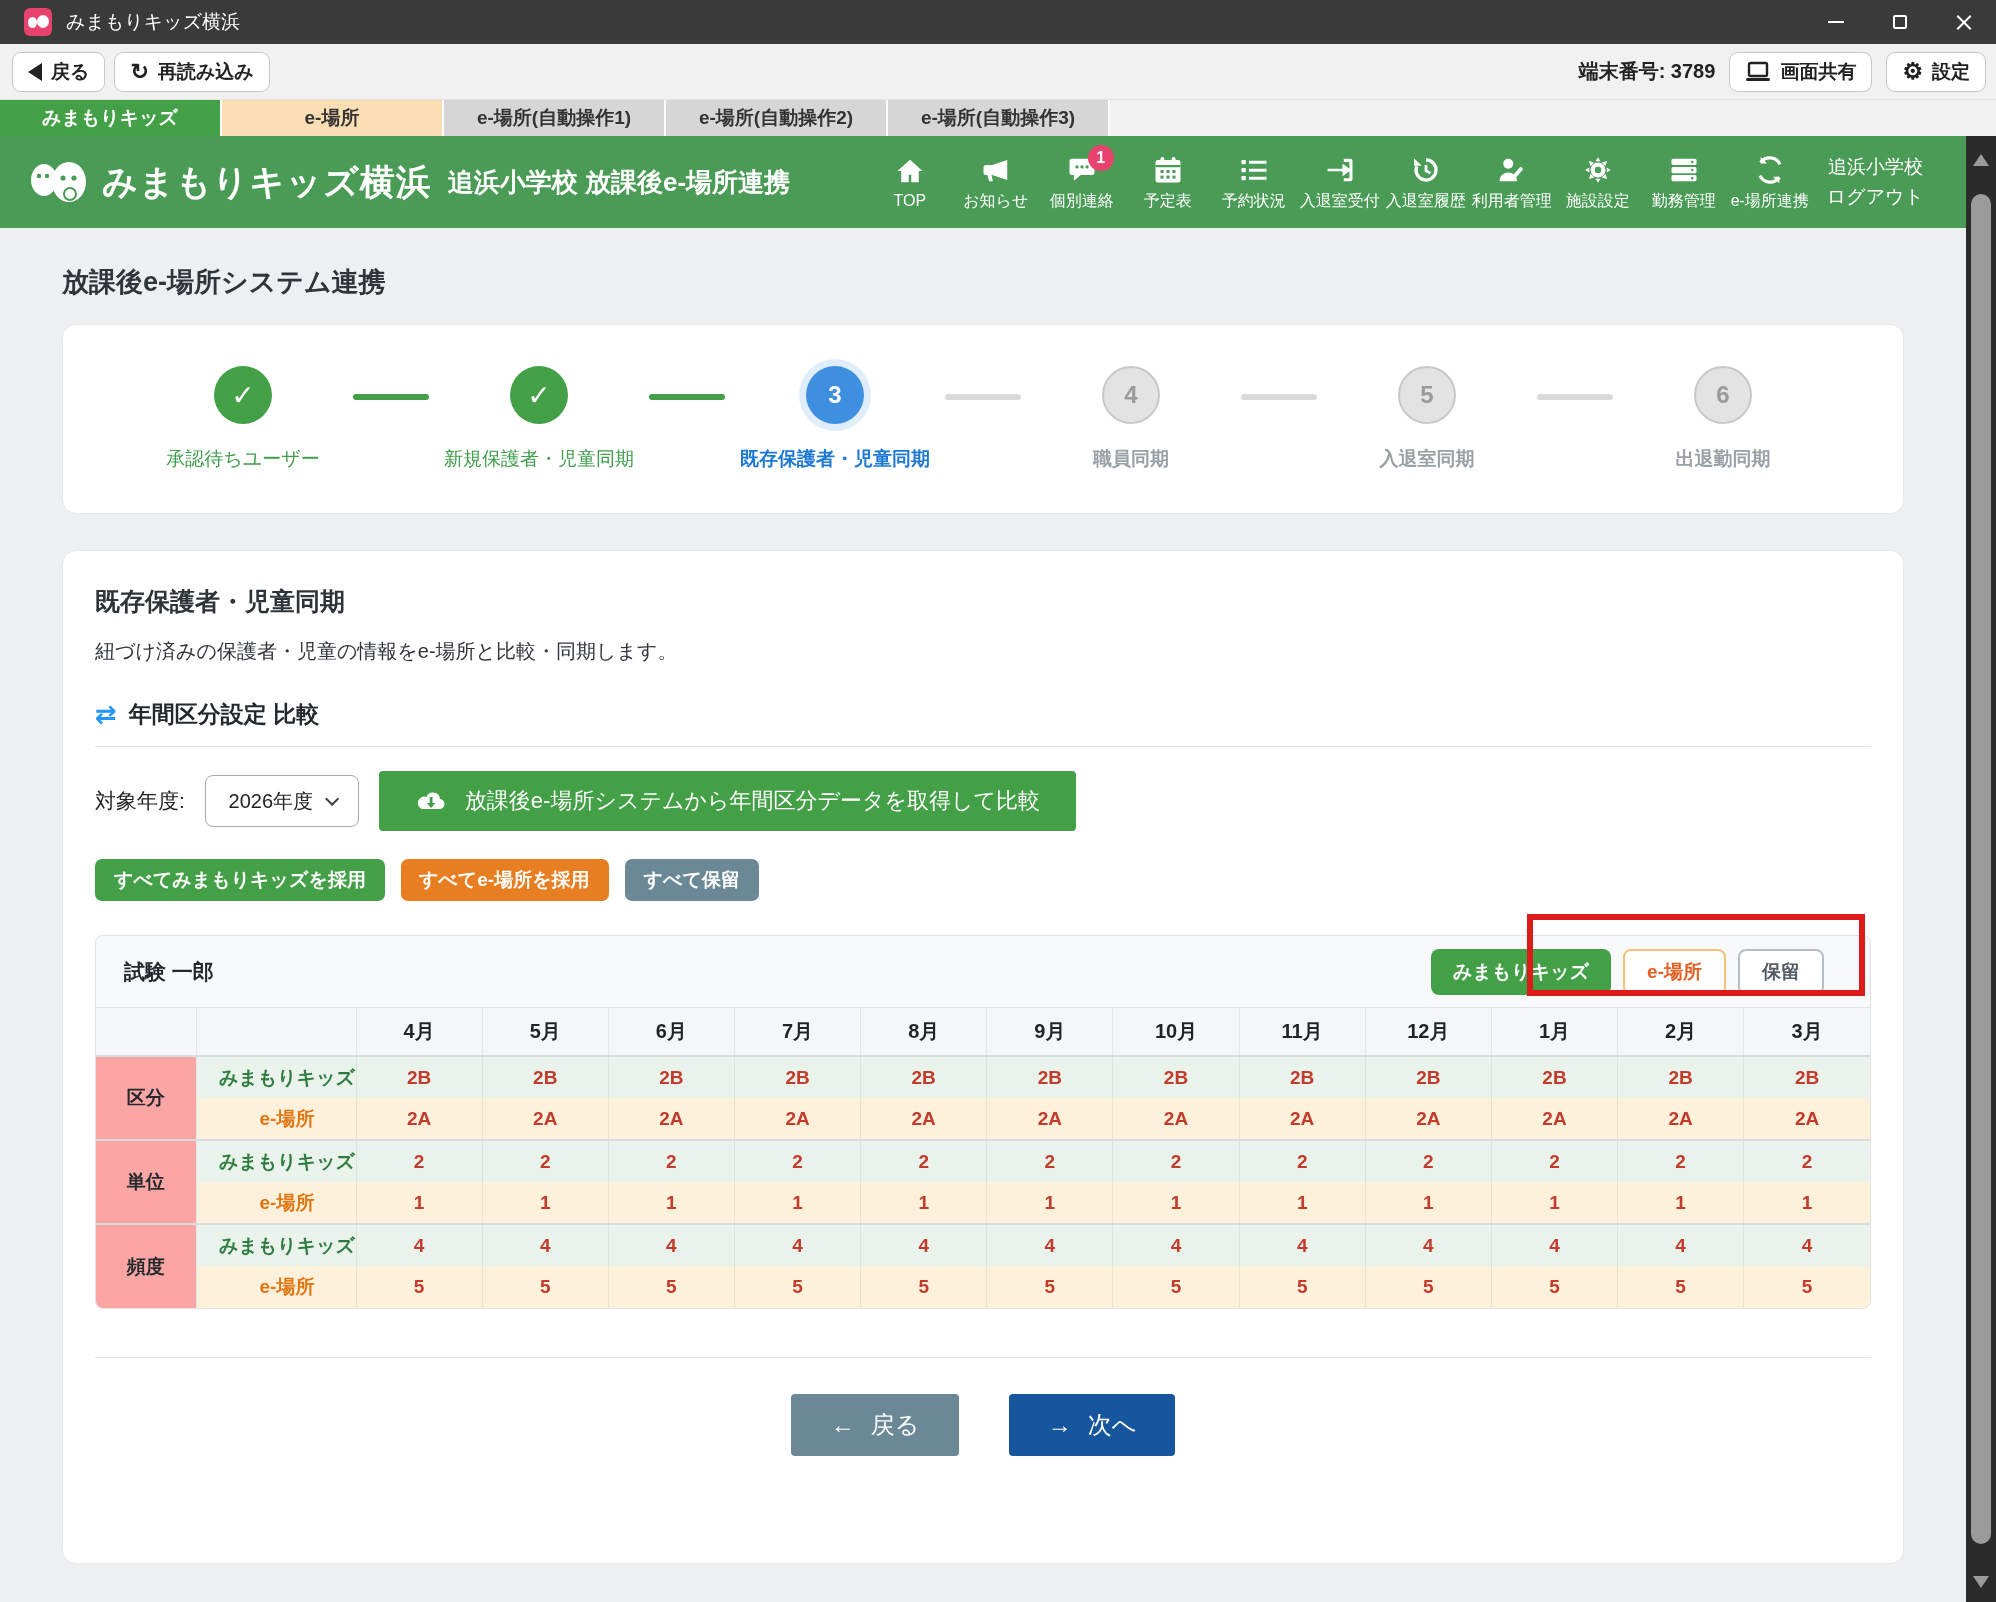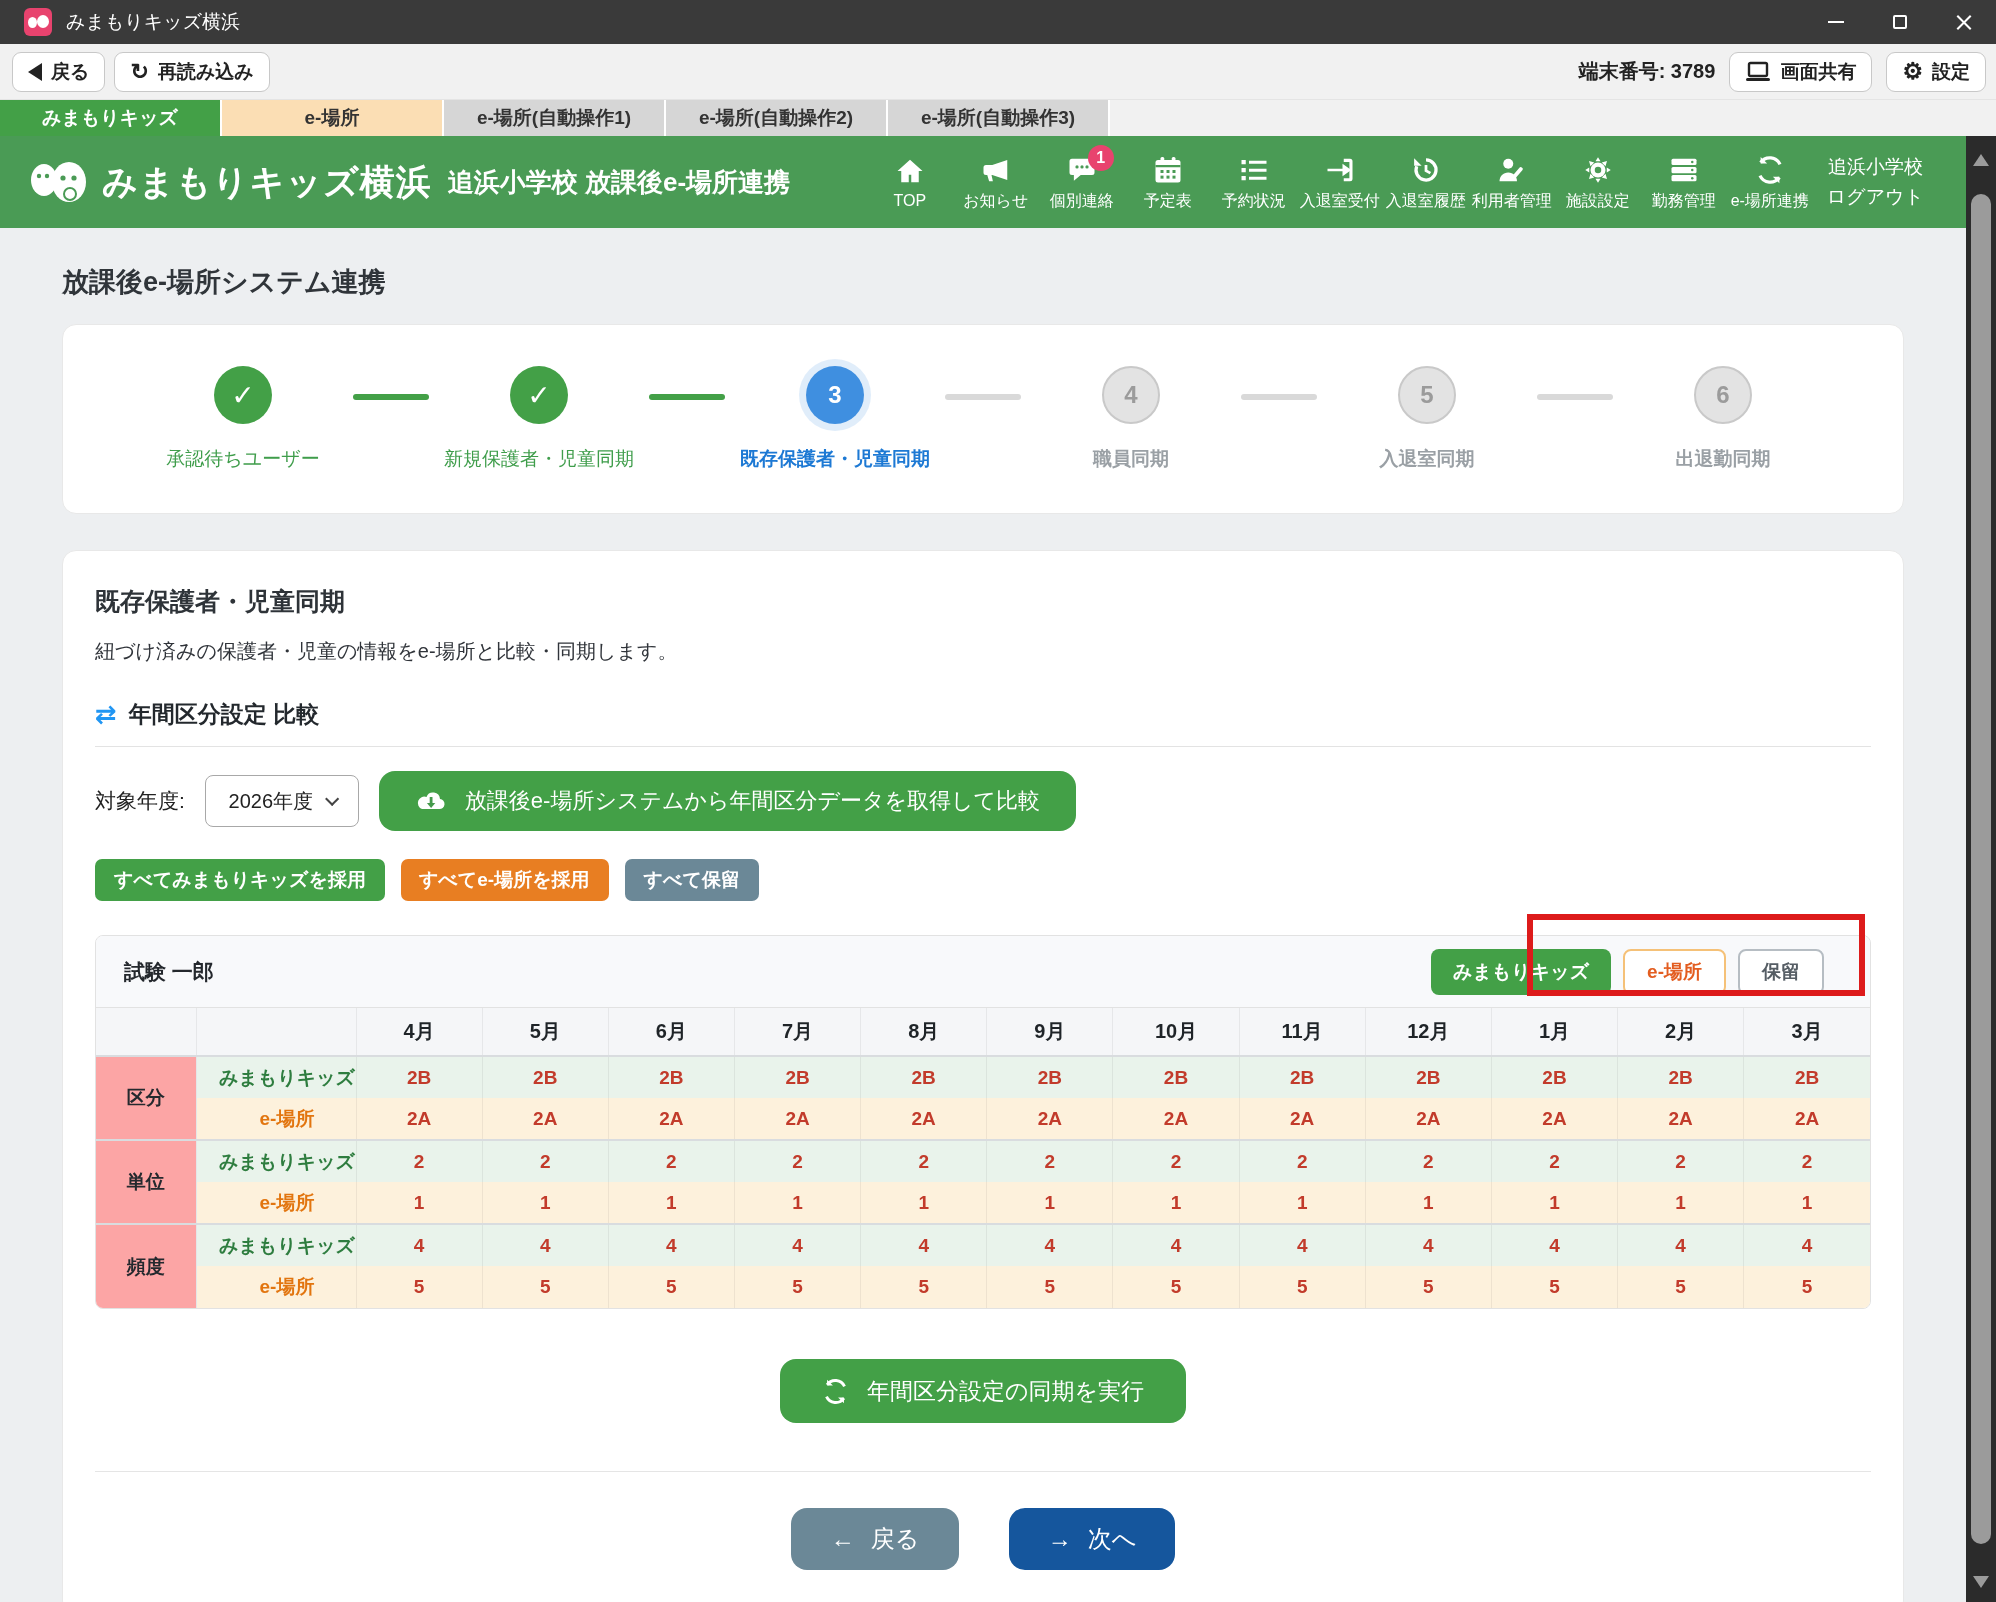--- a/index.html
+++ b/index.html
@@ -75,21 +75,21 @@
   .panel-desc { margin-top:20px; font-size:20px; color:#30343a; }
   .section-row { margin-top:34px; display:flex; align-items:center; gap:12px; }
   .section-ic { color:var(--accent_blue,#2196f3); font-size:26px; font-weight:800; }
   .section-title { font-size:23px; font-weight:800; color:#23282d; }
   .hr { border-top:1px solid #e3e3e3; margin-top:16px; }
 
   .controls-row { margin-top:24px; display:flex; align-items:center; gap:20px; }
   .year-label { font-size:21px; color:#222; }
   .select-box { width:154px; height:52px; border:1px solid #a8a8a8; border-radius:8px; background:#fff; display:flex; align-items:center; justify-content:center; gap:12px; font-size:20px; color:#222; }
   .chev { width:10px; height:10px; border-right:2px solid #444; border-bottom:2px solid #444; transform:rotate(45deg) translateY(-3px); }
-  .btn { border:none; border-radius:16px; color:#fff; display:inline-flex; align-items:center; justify-content:center; cursor:pointer; font-family:inherit; }
+  .btn { border:none; border-radius:4px; color:#fff; display:inline-flex; align-items:center; justify-content:center; cursor:pointer; font-family:inherit; }
   .fetch-btn { height:60px; padding:0 36px; background:var(--brand_green,#459a4c); font-size:22px; gap:18px; }
   .bulk-row { margin-top:28px; display:flex; gap:16px; }
   .bulk-btn { height:42px; padding:0 19px; font-size:19px; font-weight:600; border-radius:7px; }
   .bulk-btn.green { background:var(--brand_green,#4a9a4f); }
   .bulk-btn.orange { background:var(--accent_orange,#e87e22);padding-left:18px; }
   .bulk-btn.slate { background:var(--slate,#6b8897); }
 
   
   .table-card { margin-top:34px; border:1px solid #e2e2e2; border-radius:8px; overflow:hidden; }
   .table-head { height:72px; background:#f8f9fb; border-bottom:1px solid #e2e2e2; display:flex; align-items:center; padding:0 28px; }
@@ -548,31 +548,20 @@
               <td class="val">5</td>
               <td class="val">5</td>
               <td class="val">5</td>
               <td class="val">5</td>
               <td class="val">5</td>
             </tr>
           </tbody>
         </table>
     </div>
 
-    <div class="sync-row">
-      <button class="btn sync-btn">
-        <svg width="27" height="27" viewBox="0 0 24 24">
-          <path d="M20 7.5A9 9 0 0 0 4.5 6" stroke="#fff" stroke-width="2.6" fill="none"></path>
-          <path d="M4 16.5A9 9 0 0 0 19.5 18" stroke="#fff" stroke-width="2.6" fill="none"></path>
-          <path d="M4.5 1.5v5.2h5.2z" fill="#fff"></path>
-            <path d="M19.5 22.5v-5.2h-5.2z" fill="#fff"></path>
-        </svg>
-        <span>年間区分設定の同期を実行</span>
-      </button>
-    </div>
 
     <div class="divider2"></div>
 
     <div class="actions-row">
       <button class="btn back-btn">
         <span class="glyph">←</span>
         <span>戻る</span>
       </button>
       <button class="btn next-btn">
         <span class="glyph">→</span>

